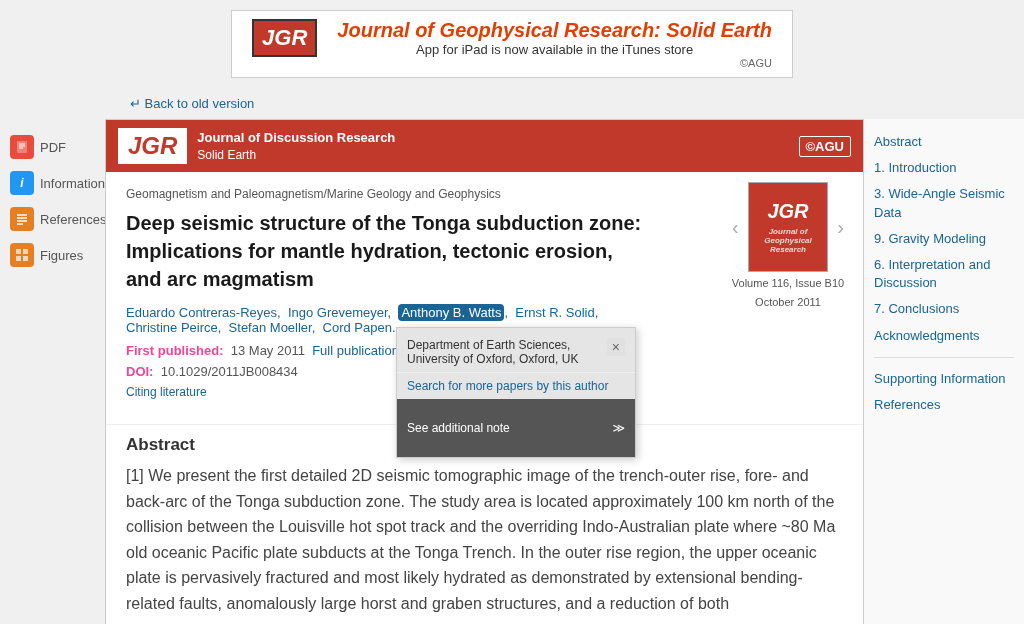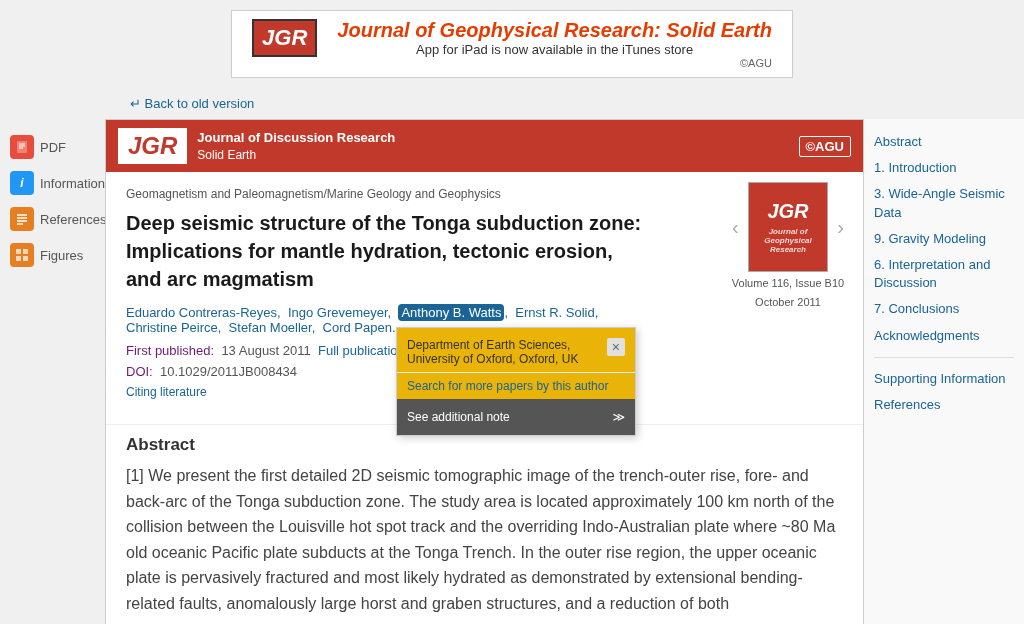--- a/index.html
+++ b/index.html
@@ -176,21 +176,21 @@
     .author-highlighted {
       background: #1a6496;
       color: white;
       padding: 1px 3px;
       border-radius: 4px;
     }
 
     
     .author-popup {
       position: absolute;
-      background: #eab308;
+      background: #e5e5e5;
       border: 1px solid #ccc;
       box-shadow: 2px 2px 8px rgba(0,0,0,0.2);
       width: 240px;
       z-index: 10;
       left: 290px;
       top: 155px;
     }
     .popup-header {
       display: flex;
       justify-content: space-between;
@@ -212,38 +212,38 @@
       display: block;
       padding: 6px 10px;
       font-size: 12px;
       color: #1a6496;
       text-decoration: none;
       border-top: 1px solid #eee;
     }
     .popup-footer {
       background: #555;
       color: white;
-      padding: 11px 10px;
+      padding: 22px 10px;
       font-size: 12px;
       display: flex;
       justify-content: space-between;
       align-items: center;
       cursor: pointer;
     }
 
     .pub-info {
       font-size: 13px;
       color: #555;
       margin-bottom: 6px;
     }
     .pub-info a {
       color: #1a6496;
       text-decoration: none;
     }
-    .pub-label { color: #701a75; font-weight: normal; }
+    .pub-label { color: #ec4899; font-weight: bold; }
 
     .cite-link {
       color: #1a6496;
       font-size: 12px;
       text-decoration: none;
       display: block;
       margin-bottom: 10px;
     }
 
     
@@ -440,21 +440,21 @@
         </div>
         <a href="#" class="popup-search-link">Search for more papers by this author</a>
         <div class="popup-footer">
           <span>See additional note</span>
           <span>≫</span>
         </div>
       </div>
 
       <div class="pub-info">
         <span class="pub-label">First published:</span>
-        &nbsp;<span>13 August 2011</span>
+        &nbsp;<span>13 May 2011</span>
         &nbsp;<a href="#">Full publication his...</a>
       </div>
       <div class="pub-info">
         <span class="pub-label">DOI:</span>
         &nbsp;<span>10.1029/2011JB008434</span>
       </div>
       <a href="#" class="cite-link">Citing literature</a>
     </div>
 
     <div class="abstract-section">

